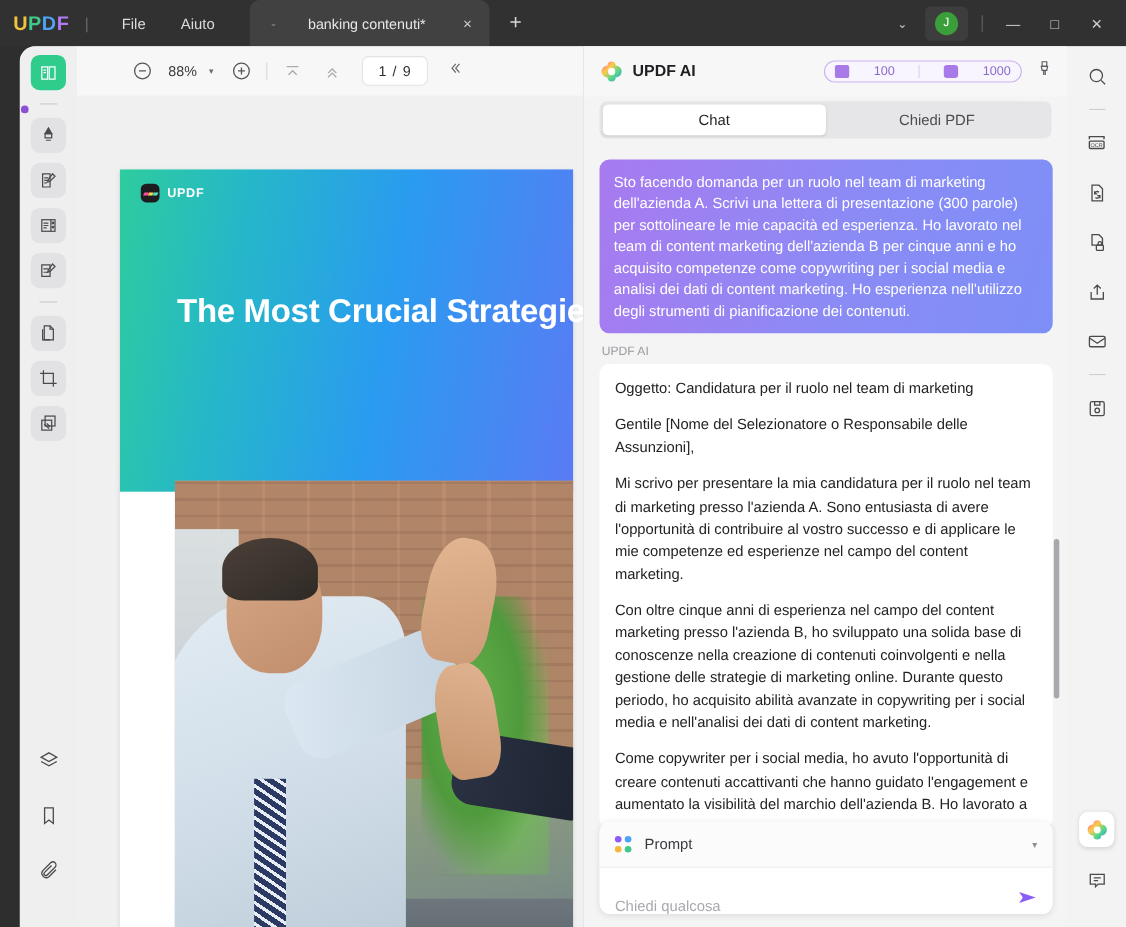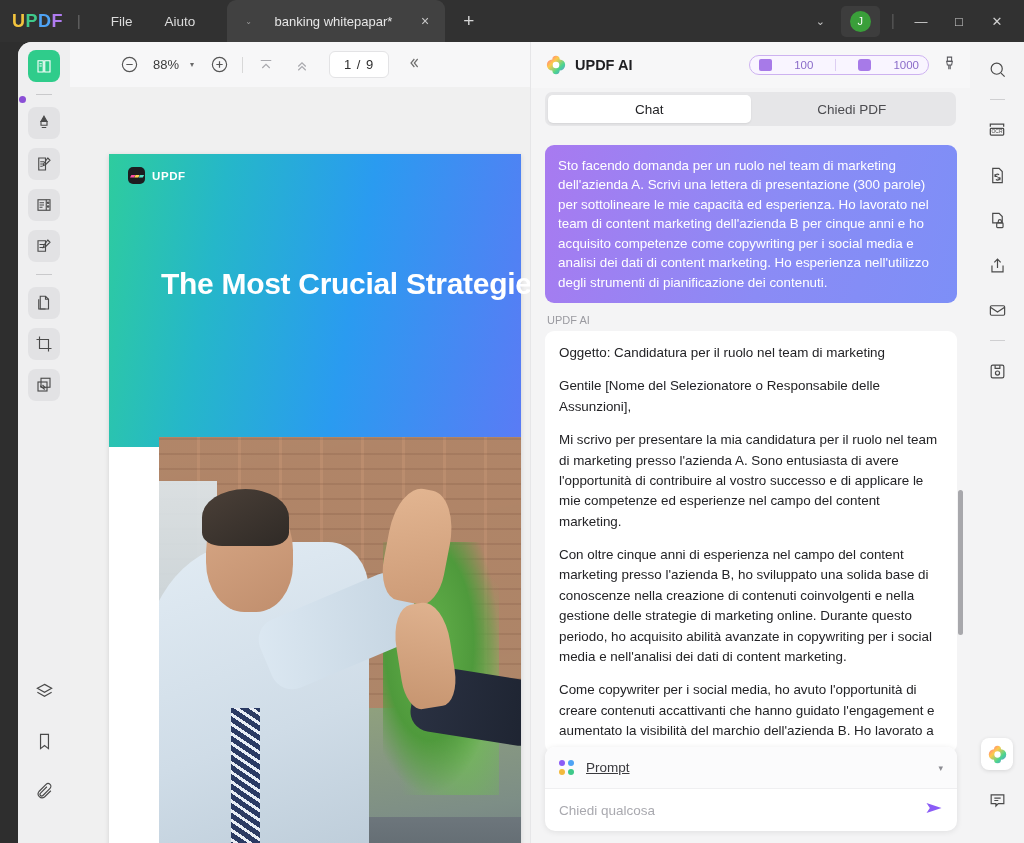--- a/index.html
+++ b/index.html
@@ -215,23 +215,23 @@
     position: absolute; left: 14px; bottom: 12px; width: 412px;
     background: #fff; border-radius: 10px; box-shadow: 0 1px 6px rgba(0,0,0,.09);
     overflow: hidden;
   }
   .prompt-row {
     height: 42px; display: flex; align-items: center; padding: 0 14px;
     border-bottom: 1px solid #efeff1; background: #fbfbfc; cursor: pointer;
   }
   .dots4 { width: 16px; height: 16px; position: relative; margin-right: 11px; }
   .dots4 i { position: absolute; width: 6px; height: 6px; border-radius: 50%; }
-  .prompt-label { font-size: 13.5px; color: #3a3a3e; text-decoration: underline; }
+  .prompt-label { font-size: 13.5px; color: #3a3a3e; }
   .prompt-caret { margin-left: auto; font-size: 9px; color: #8d8d93; }
-  .prompt-input { height: 42px; display: flex; align-items: center; padding: 0 12px 0 14px; }
+  .prompt-input { height: 42px; display: flex; align-items: flex-end; padding: 0 12px 0 14px; }
   .prompt-input input {
     flex: 1; border: none; outline: none; font-size: 13.5px; color: #2b2b2e;
     font-family: "Liberation Sans", sans-serif; background: transparent;
   }
   .prompt-input input::placeholder { color: #a9a9af; }
   .send { cursor: pointer; }
 
   
   .rightrail {
     position: absolute; left: 952px; top: 0; width: 54px; height: 801px;
@@ -259,21 +259,21 @@
   <div class="titlebar">
     <div class="logo">
       <span class="c1">U</span><span class="c2">P</span><span class="c3">D</span><span class="c4">F</span>
     </div>
     <span class="tb-sep">|</span>
     <div class="menu-item">File</div>
     <div class="menu-item">Aiuto</div>
 
     <div class="tab">
       <span class="tab-caret">⌄</span>
-      <span class="tab-title">banking whitepapar*</span>
+      <span class="tab-title">banking contenuti*</span>
       <span class="tab-close">×</span>
     </div>
     <span class="tab-new">+</span>
 
     <div class="tb-right">
       <span class="tb-chev">⌄</span>
       <div class="avatar-wrap">
         <div class="avatar">J</div>
       </div>
       <span class="tb-sep2">|</span>

